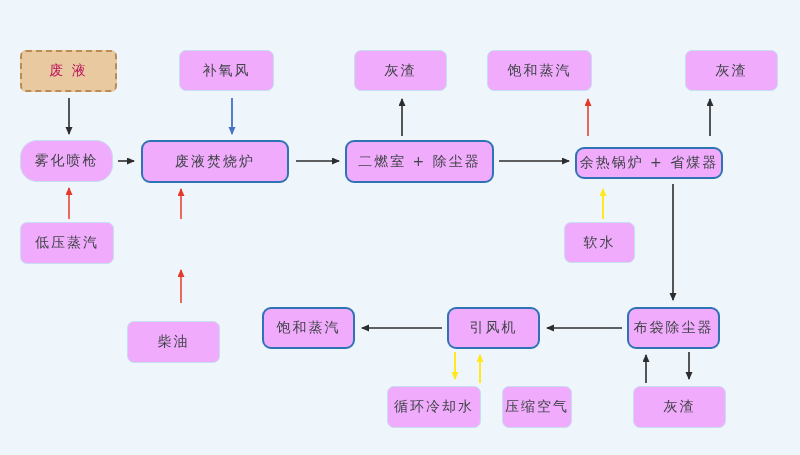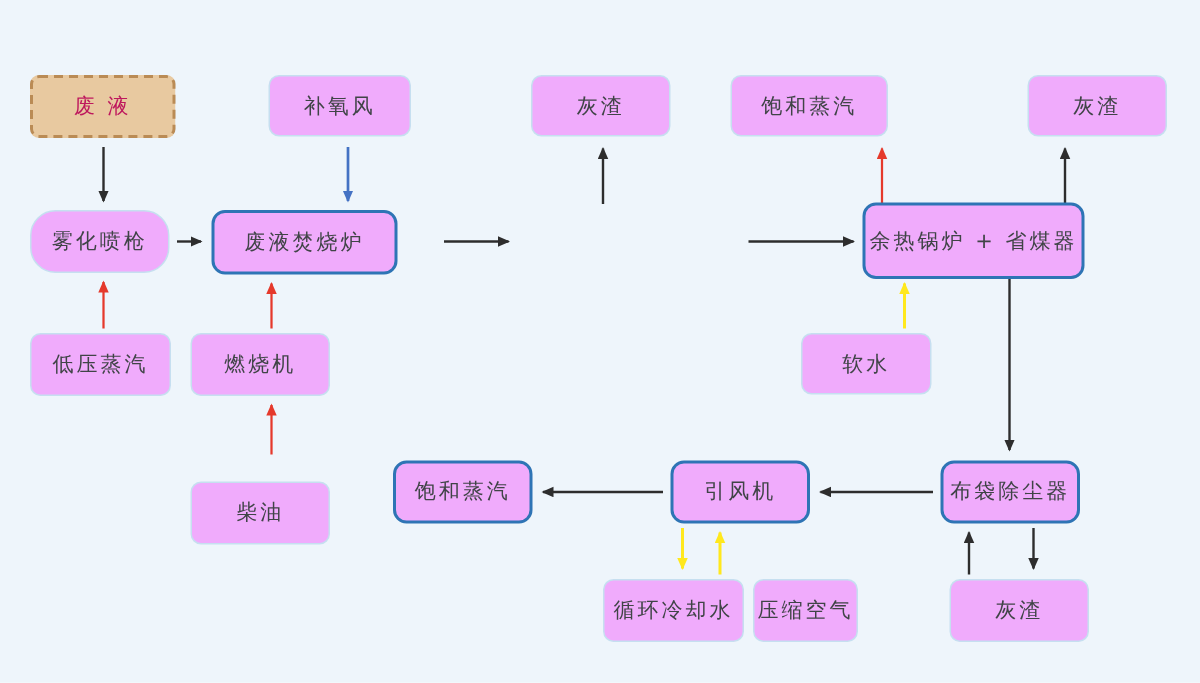--- a/index.html
+++ b/index.html
@@ -83,29 +83,29 @@
     <line x1="689" y1="352" x2="689" y2="379" stroke-width="1.6" marker-end="url(#ah-black)" stroke="#2d2d2d"></line>
   </svg>
 
   <div class="node source" style="left:20px; top:50px; width:97px; height:42px;">废 液</div>
   <div class="node" style="left:179px; top:50px; width:95px; height:41px;">补氧风</div>
   <div class="node" style="left:354px; top:50px; width:93px; height:41px;">灰渣</div>
   <div class="node" style="left:487px; top:50px; width:105px; height:41px;">饱和蒸汽</div>
   <div class="node" style="left:685px; top:50px; width:93px; height:41px;">灰渣</div>
 
   <div class="node" style="left:20px; top:140px; width:93px; height:42px;border-radius:17px;">雾化喷枪</div>
-  <div class="node emphasis" style="left:141px; top:140px; width:124px; height:43px;">废液焚烧炉</div>
-  <div class="node emphasis" style="left:575px; top:135px; width:148px; height:51px;">余热锅炉 + 省煤器</div>
+  <div class="node emphasis" style="left:141px; top:140px; width:148px; height:43px;">废液焚烧炉</div>
+  <div class="node emphasis" style="left:345px; top:140px; width:149px; height:43px;">二燃室 + 除尘器</div>
+  <div class="node emphasis" style="left:575px; top:147px; width:148px; height:32px;">余热锅炉 + 省煤器</div>
 
   <div class="node" style="left:20px; top:222px; width:94px; height:42px;">低压蒸汽</div>
-  <div class="node" style="left:127px; top:222px; width:93px; height:42px;">燃烧机</div>
-  <div class="node" style="left:534px; top:222px; width:87px; height:41px;font-family:Liberation Serif, serif;">软水</div>
+  <div class="node" style="left:564px; top:222px; width:71px; height:41px;font-family:Liberation Serif, serif;">软水</div>
 
   <div class="node" style="left:127px; top:307px; width:93px; height:42px;margin-top:14px;">柴油</div>
   <div class="node emphasis" style="left:262px; top:307px; width:93px; height:42px;">饱和蒸汽</div>
   <div class="node emphasis" style="left:447px; top:307px; width:93px; height:42px;">引风机</div>
   <div class="node emphasis" style="left:627px; top:307px; width:93px; height:42px;text-align:center;">布袋除尘器</div>
 
-  <div class="node" style="left:402px; top:386px; width:94px; height:42px;">循环冷却水</div>
+  <div class="node" style="left:387px; top:386px; width:94px; height:42px;">循环冷却水</div>
   <div class="node" style="left:502px; top:386px; width:70px; height:42px;">压缩空气</div>
   <div class="node" style="left:633px; top:386px; width:93px; height:42px;">灰渣</div>
 
 </div>
 
 </body></html>

